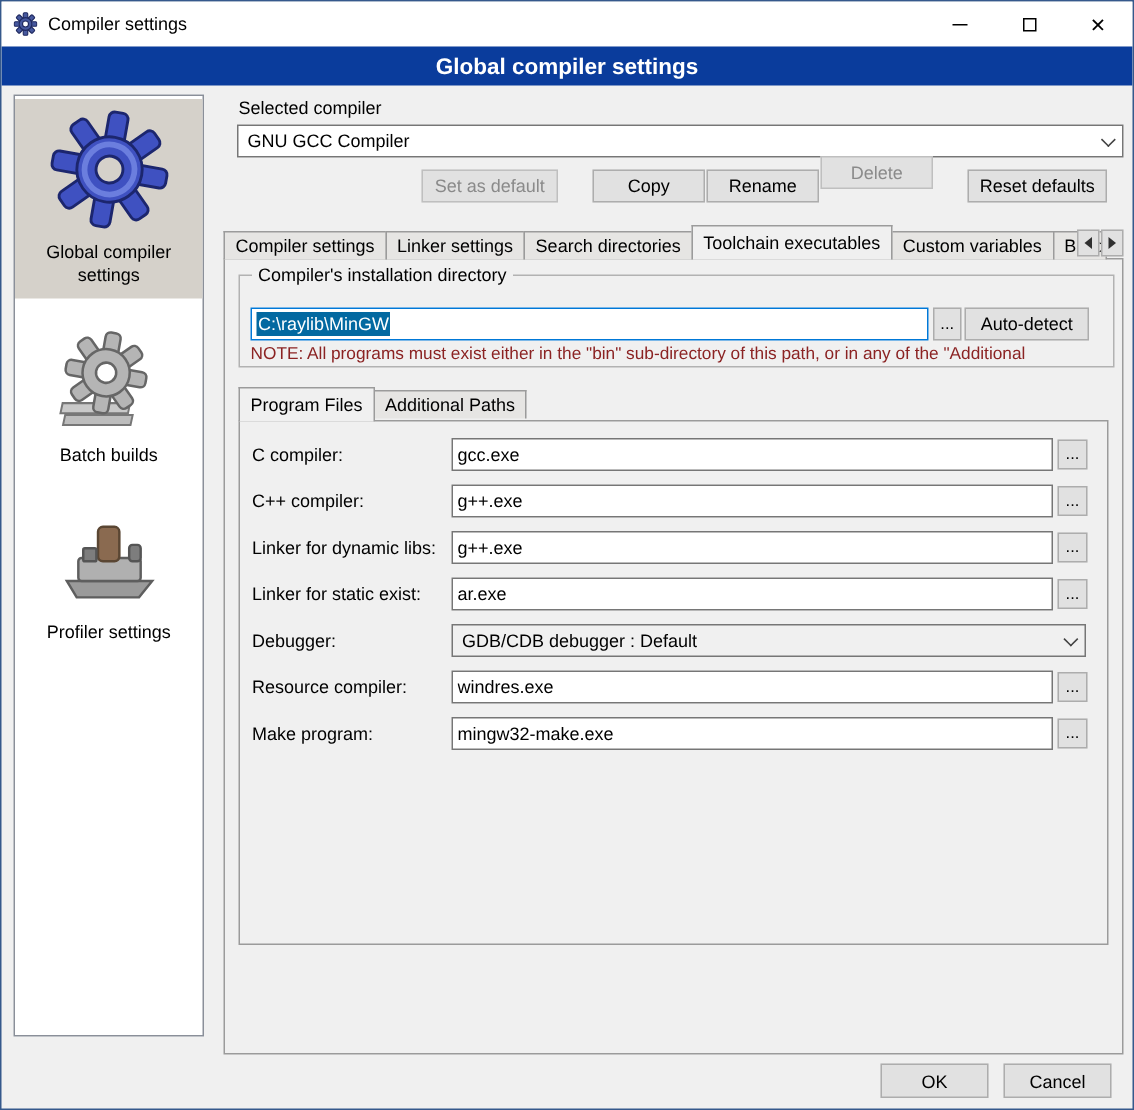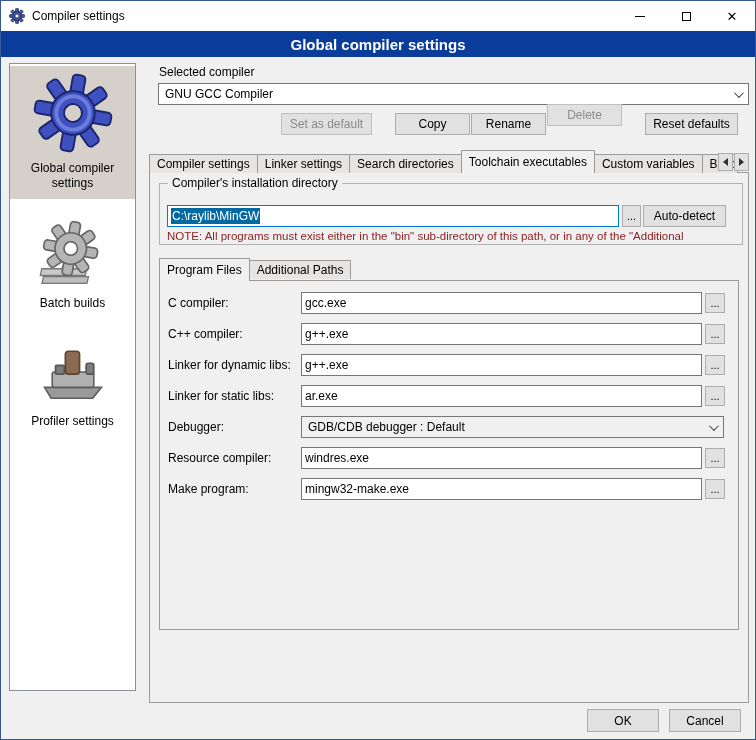--- a/index.html
+++ b/index.html
@@ -199,21 +199,21 @@
     <div class="btn frow-browse" style="top:12px;">...</div>
 
     <div class="frow-label" style="top:42px;">C++ compiler:</div>
     <input class="frow-input" style="top: 42px;" value="g++.exe">
     <div class="btn frow-browse" style="top:43px;">...</div>
 
     <div class="frow-label" style="top:73px;">Linker for dynamic libs:</div>
     <input class="frow-input" style="top: 73px;" value="g++.exe">
     <div class="btn frow-browse" style="top:74px;">...</div>
 
-    <div class="frow-label" style="top:104px;">Linker for static libs:</div>
+    <div class="frow-label" style="top:104px;">Linker for static exist:</div>
     <input class="frow-input" style="top: 104px;" value="ar.exe">
     <div class="btn frow-browse" style="top:105px;">...</div>
 
     <div class="frow-label" style="top:135px;">Debugger:</div>
     <div class="combo frow-combo" style="top:135px;">
       <span>GDB/CDB debugger : Default</span>
       <span class="chev"></span>
     </div>
 
     <div class="frow-label" style="top:166px;">Resource compiler:</div>

